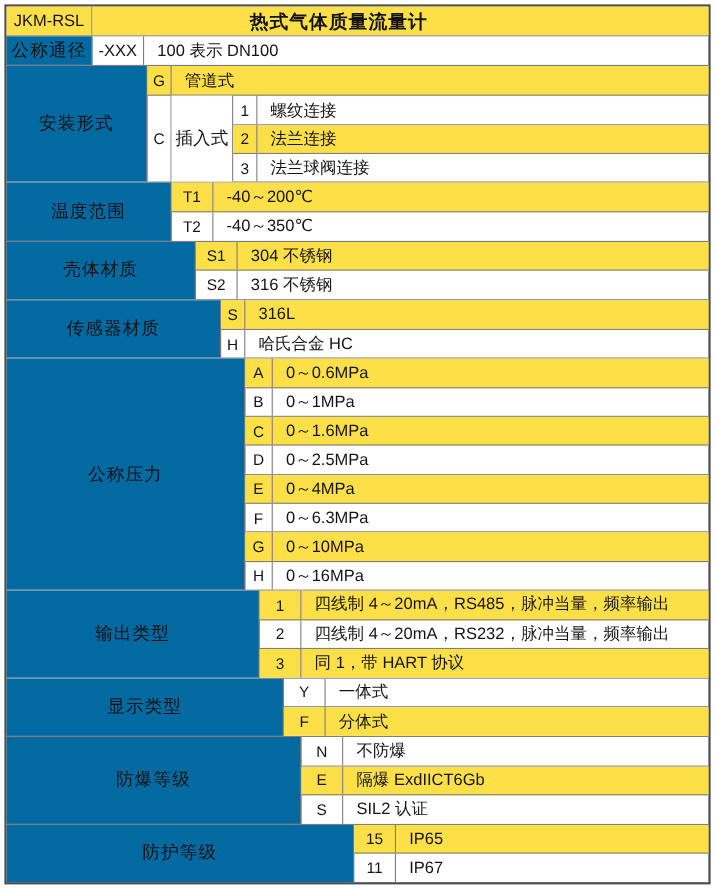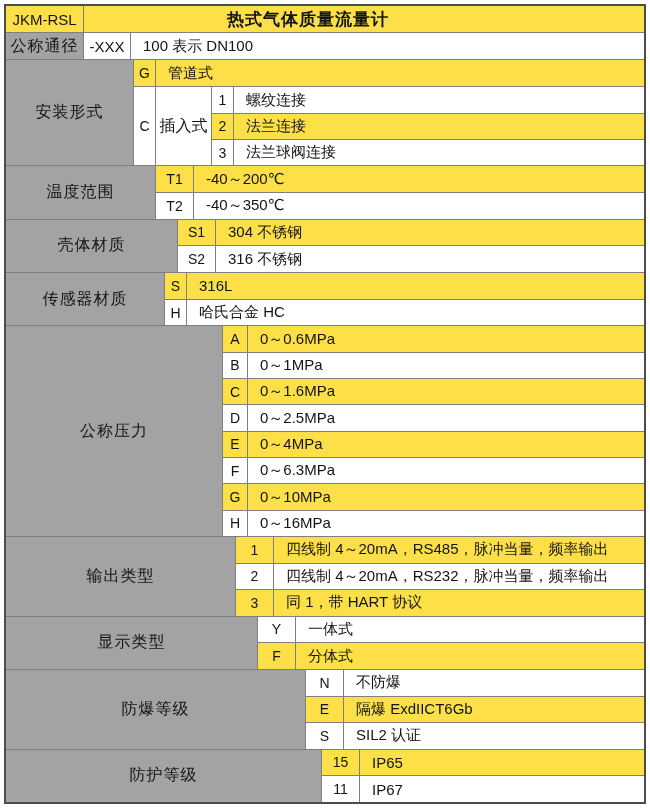--- a/index.html
+++ b/index.html
@@ -25,21 +25,21 @@
   }
   .sec:last-child { border-bottom: none; }
   .sec-label {
     flex: none;
     border-right: 1px solid #7f7f7f;
     display: flex;
     align-items: center;
     justify-content: center;
     font-size: 16px;
     letter-spacing: 1px;
-    background: #a3a3a3;
+    background: #0369a1;
   }
   .body { flex: 1; display: flex; flex-direction: column; min-width: 0; min-height: 0; }
   .row { flex: 1; display: flex; border-bottom: 1px solid #7f7f7f; min-height: 0; min-width: 0; }
   .row.last { border-bottom: none; }
   .cgroup { flex: 3; display: flex; min-height: 0; }
   .subrows { flex: 1; display: flex; flex-direction: column; min-width: 0; }
   .code {
     flex: none;
     width: 38px;
     border-right: 1px solid #7f7f7f;
@@ -88,25 +88,25 @@
     display: flex;
     align-items: center;
     justify-content: center;
     font-size: 15px;
   }
   .blue { background: #fde047; }
   .w-dn   { width: 78px; }
   .w-inst { width: 128px; }
   .w-temp { width: 150px; }
   .w-hous { width: 172px; }
-  .w-sens { width: 159px; text-align: center; }
+  .w-sens { width: 195px; text-align: center; }
   .w-pres { width: 217px; }
   .w-out  { width: 230px; }
   .w-disp { width: 252px; }
-  .w-expl { width: 300px; }
+  .w-expl { width: 268px; }
   .w-prot { width: 316px; }
 </style>
 </head>
 <body>
 
 <div class="tbl">
 
   <div class="sec" style="flex:1">
     <div class="model blue">JKM-RSL</div>
     <div class="title blue">热式气体质量流量计</div>

